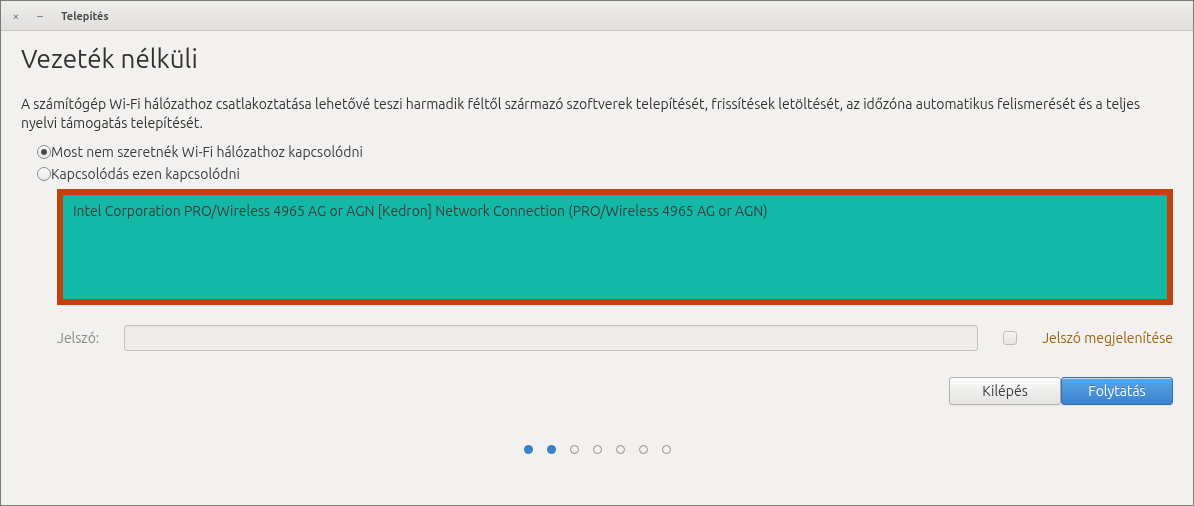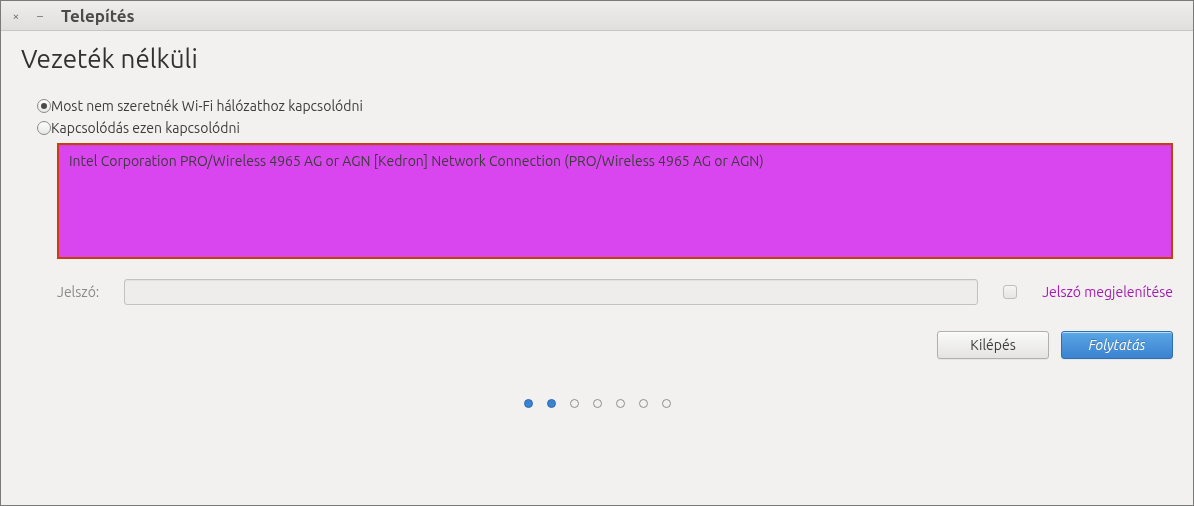--- a/index.html
+++ b/index.html
@@ -29,21 +29,21 @@
     align-items:center;
     padding:0 8px;
     gap:10px;
   }
   .tb-btn {
     width:14px; height:14px;
     display:flex; align-items:center; justify-content:center;
     font-size:12px; color:#666; line-height:1;
     cursor:pointer;
   }
-  .tb-title { font-weight:bold; color:#4a4a48; font-size:17px; margin-left:4px;}
+  .tb-title { font-weight:bold; color:#4a4a48; font-size:11px; margin-left:4px;}
   .content {
     flex:1;
     padding:9px 20px 4px 20px;
     display:flex;
     flex-direction:column;
   }
   h1.page-title {
     font-size:26px;
     font-weight:400;
     color:#333230;
@@ -68,22 +68,22 @@
     background:linear-gradient(#fdfdfd,#e8e8e7);
     display:flex; align-items:center; justify-content:center;
     cursor:pointer;
   }
   .radio.checked::after{
     content:""; width:6px; height:6px; border-radius:50%;
     background:#4a4a48;
   }
   .network-box {
     margin:4px 0 12px 36px;
-    border:2px solid #c2410c;
-    background:#d946ef;
+    border:6px solid #c2410c;
+    background:#14b8a6;
     height:116px;
     padding:6px 10px;
     box-shadow: inset 0 1px 2px rgba(0,0,0,0.06);
     overflow:auto;
   }
   .network-item {
     padding:2px 0;
     font-size:14px;
     cursor:pointer;
   }
@@ -104,46 +104,45 @@
     box-shadow: inset 0 1px 1px rgba(0,0,0,0.05);
   }
   .checkbox {
     width:14px; height:14px;
     border:1px solid #bfbebd;
     border-radius:3px;
     background:linear-gradient(#f5f4f3,#e6e5e4);
     display:inline-block;
     cursor:pointer;
   }
-  .show-pw-label { color:#a21caf; }
+  .show-pw-label { color:#a16207; }
   .button-row {
     margin-top:26px;
     display:flex;
     justify-content:flex-end;
-    gap:12px;
+    gap:0;
     padding-right:0;
   }
   .btn {
     min-width:112px;
     height:28px;
     border:1px solid #b0afae;
     border-radius:3px;
     background:linear-gradient(#fafaf9,#e4e3e2);
     font-size:14px;
     color:#3c3c3c;
     cursor:pointer;
     display:flex; align-items:center; justify-content:center;
     box-shadow: 0 1px 0 rgba(255,255,255,0.6) inset, 0 1px 1px rgba(0,0,0,0.05);
   }
   .btn.primary {
     background:linear-gradient(#5aa7e6,#3b82d0);
     border-color:#2f6fb6;
     color:#ffffff;
     text-shadow:0 -1px 0 rgba(0,0,0,0.2);
-    font-style:italic;
   }
   .progress-dots {
     display:flex;
     gap:14px;
     justify-content:center;
     align-items:center;
     margin-top:40px;
   }
   .dot {
     width:9px; height:9px; border-radius:50%;
@@ -160,20 +159,21 @@
 
 <div class="window">
   <div class="titlebar">
     <div class="tb-btn">×</div>
     <div class="tb-btn">–</div>
     <div class="tb-title">Telepítés</div>
   </div>
 
   <div class="content">
     <h1 class="page-title">Vezeték nélküli</h1>
+    <div class="desc">A számítógép Wi-Fi hálózathoz csatlakoztatása lehetővé teszi harmadik féltől származó szoftverek telepítését, frissítések letöltését, az időzóna automatikus felismerését és a teljes nyelvi támogatás telepítését.</div>
 
     <div class="radio-row">
       <span class="radio checked"></span>
       <span>Most nem szeretnék Wi-Fi hálózathoz kapcsolódni</span>
     </div>
     <div class="radio-row">
       <span class="radio"></span>
       <span>Kapcsolódás ezen kapcsolódni</span>
     </div>
 

